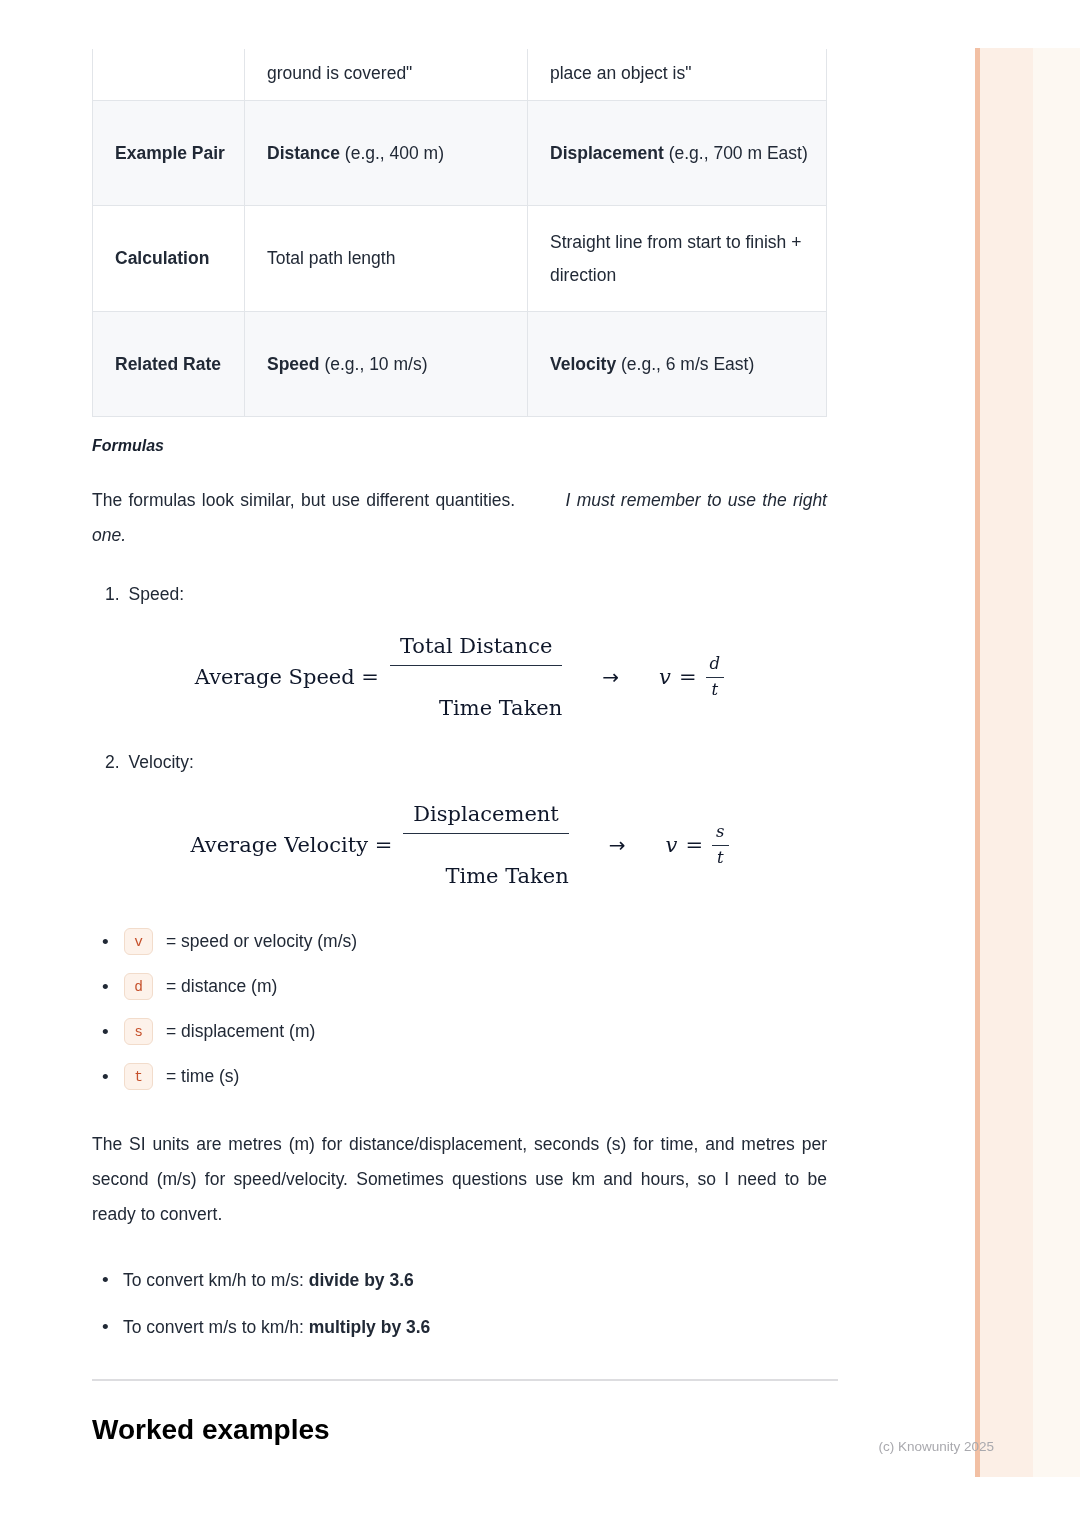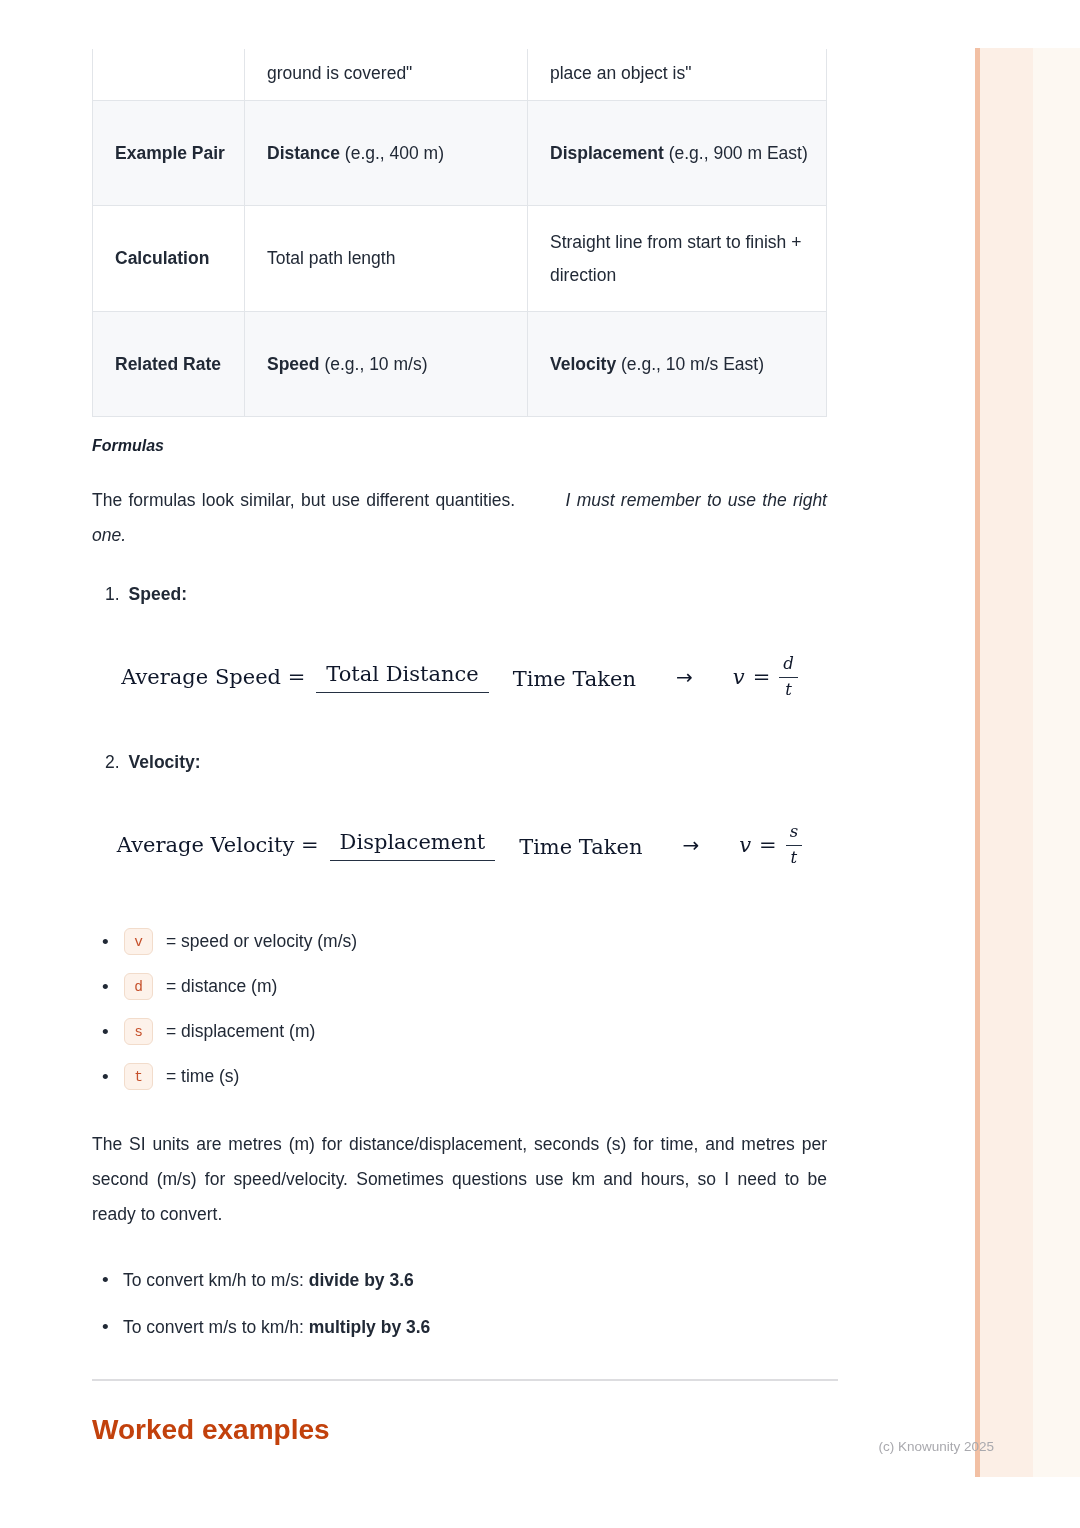--- a/index.html
+++ b/index.html
@@ -32,26 +32,26 @@
   .row-alt { background:#f7f8fa;justify-content:center; }
   .b { font-weight:700; }
 
   
   .h3 { margin-top:20px; font-size:16px; font-weight:700; color:#18202e;font-style:italic; }
   .para { margin-top:28px; font-size:17.5px; line-height:35px; text-align:justify; }
   .para em { font-style:italic;margin-left:44px; }
 
   .numitem { margin-top:31px; padding-left:13px; font-size:17.5px; }
   .numitem .num { font-weight:400; margin-right:9px; }
-  .numitem .lbl { font-weight:700; }
+  .numitem .lbl { font-weight:400; }
 
   
   .formula { margin-top:28px; height:88px; display:flex; align-items:center; justify-content:center;
              font-family:"DejaVu Serif", serif; font-size:21px; color:#0f172a; }
-  .frac { display:inline-flex; flex-direction:row; align-items:flex-start; margin-left:11px; line-height:1.25;gap:24px; }
+  .frac { display:inline-flex; flex-direction:column; align-items:flex-end; margin-left:11px; line-height:1.25;gap:24px; }
   .frac .fnum { padding:0 10px 5px; border-bottom:1.6px solid #243042; }
   .frac .fden { padding-top:5px; }
   .arrow { margin:0 40px; font-family:"DejaVu Sans", sans-serif; font-size:20px; }
   .mi { font-style:italic; }
   .sfrac { display:inline-flex; flex-direction:column; align-items:center; font-size:16.5px; line-height:1.15; margin-left:9px; }
   .sfrac .fnum { padding:0 4px 3px; border-bottom:1.4px solid #243042; font-style:italic; }
   .sfrac .fden { padding-top:3px; font-style:italic; }
   .eq { margin-left:8px; }
 
   
@@ -61,21 +61,21 @@
   .chip { display:inline-flex; align-items:center; justify-content:center; width:29px; height:27px;
           background:#fdf2ea; border:1px solid #f2dccb; border-radius:6px;
           font-family:"Liberation Mono", monospace; font-size:14.5px; color:#c5502b; }
   .defitem .meaning { margin-left:13px; }
 
   .bulitem { display:flex; align-items:flex-start; margin-top:21px; padding-left:10px; font-size:17.5px; line-height:26px; }
   .bulitem .dot { width:12px; margin-right:9px; }
 
   .divider { margin-top:39px; width:746px; height:1.5px; background:#dddde0; border:none; }
 
-  .h2-orange { margin-top:33px; font-size:28px; font-weight:700; color:#c2410c; }
+  .h2-orange { margin-top:33px; font-size:28px; font-weight:700; color:#000000; }
 
   .footer { position:absolute; top:1439px; right:86px; z-index:3;
             font-size:13.5px; color:#a9a9ae; }
 </style>
 </head>
 <body>
 
 <div class="edge-strip">
   <div class="line"></div>
   <div class="band"></div>
@@ -98,21 +98,21 @@
     </div>
 
     <div class="trow row-std row-alt">
       <div class="cell c1">
           <span>Example Pair</span>
         </div>
       <div class="cell c2">
           <span><span class="b">Distance</span><span> (e.g., 400 m)</span></span>
         </div>
       <div class="cell c3">
-          <span><span class="b">Displacement</span><span> (e.g., 900 m East)</span></span>
+          <span><span class="b">Displacement</span><span> (e.g., 700 m East)</span></span>
         </div>
     </div>
 
     <div class="trow row-std" style="height:106px">
       <div class="cell c1">
           <span>Calculation</span>
         </div>
       <div class="cell c2">
           <span><span class="b"></span><span>Total path length</span></span>
         </div>
@@ -122,21 +122,21 @@
     </div>
 
     <div class="trow row-std row-alt">
       <div class="cell c1">
           <span>Related Rate</span>
         </div>
       <div class="cell c2">
           <span><span class="b">Speed</span><span> (e.g., 10 m/s)</span></span>
         </div>
       <div class="cell c3">
-          <span><span class="b">Velocity</span><span> (e.g., 10 m/s East)</span></span>
+          <span><span class="b">Velocity</span><span> (e.g., 6 m/s East)</span></span>
         </div>
     </div>
   </div>
 
   <div class="h3">Formulas</div>
 
   <p class="para"><span>The formulas look similar, but use different quantities. </span><em>I must remember to use the right one.</em></p>
 
   <div class="numitem">
     <span class="num">1.</span><span class="lbl">Speed:</span>

